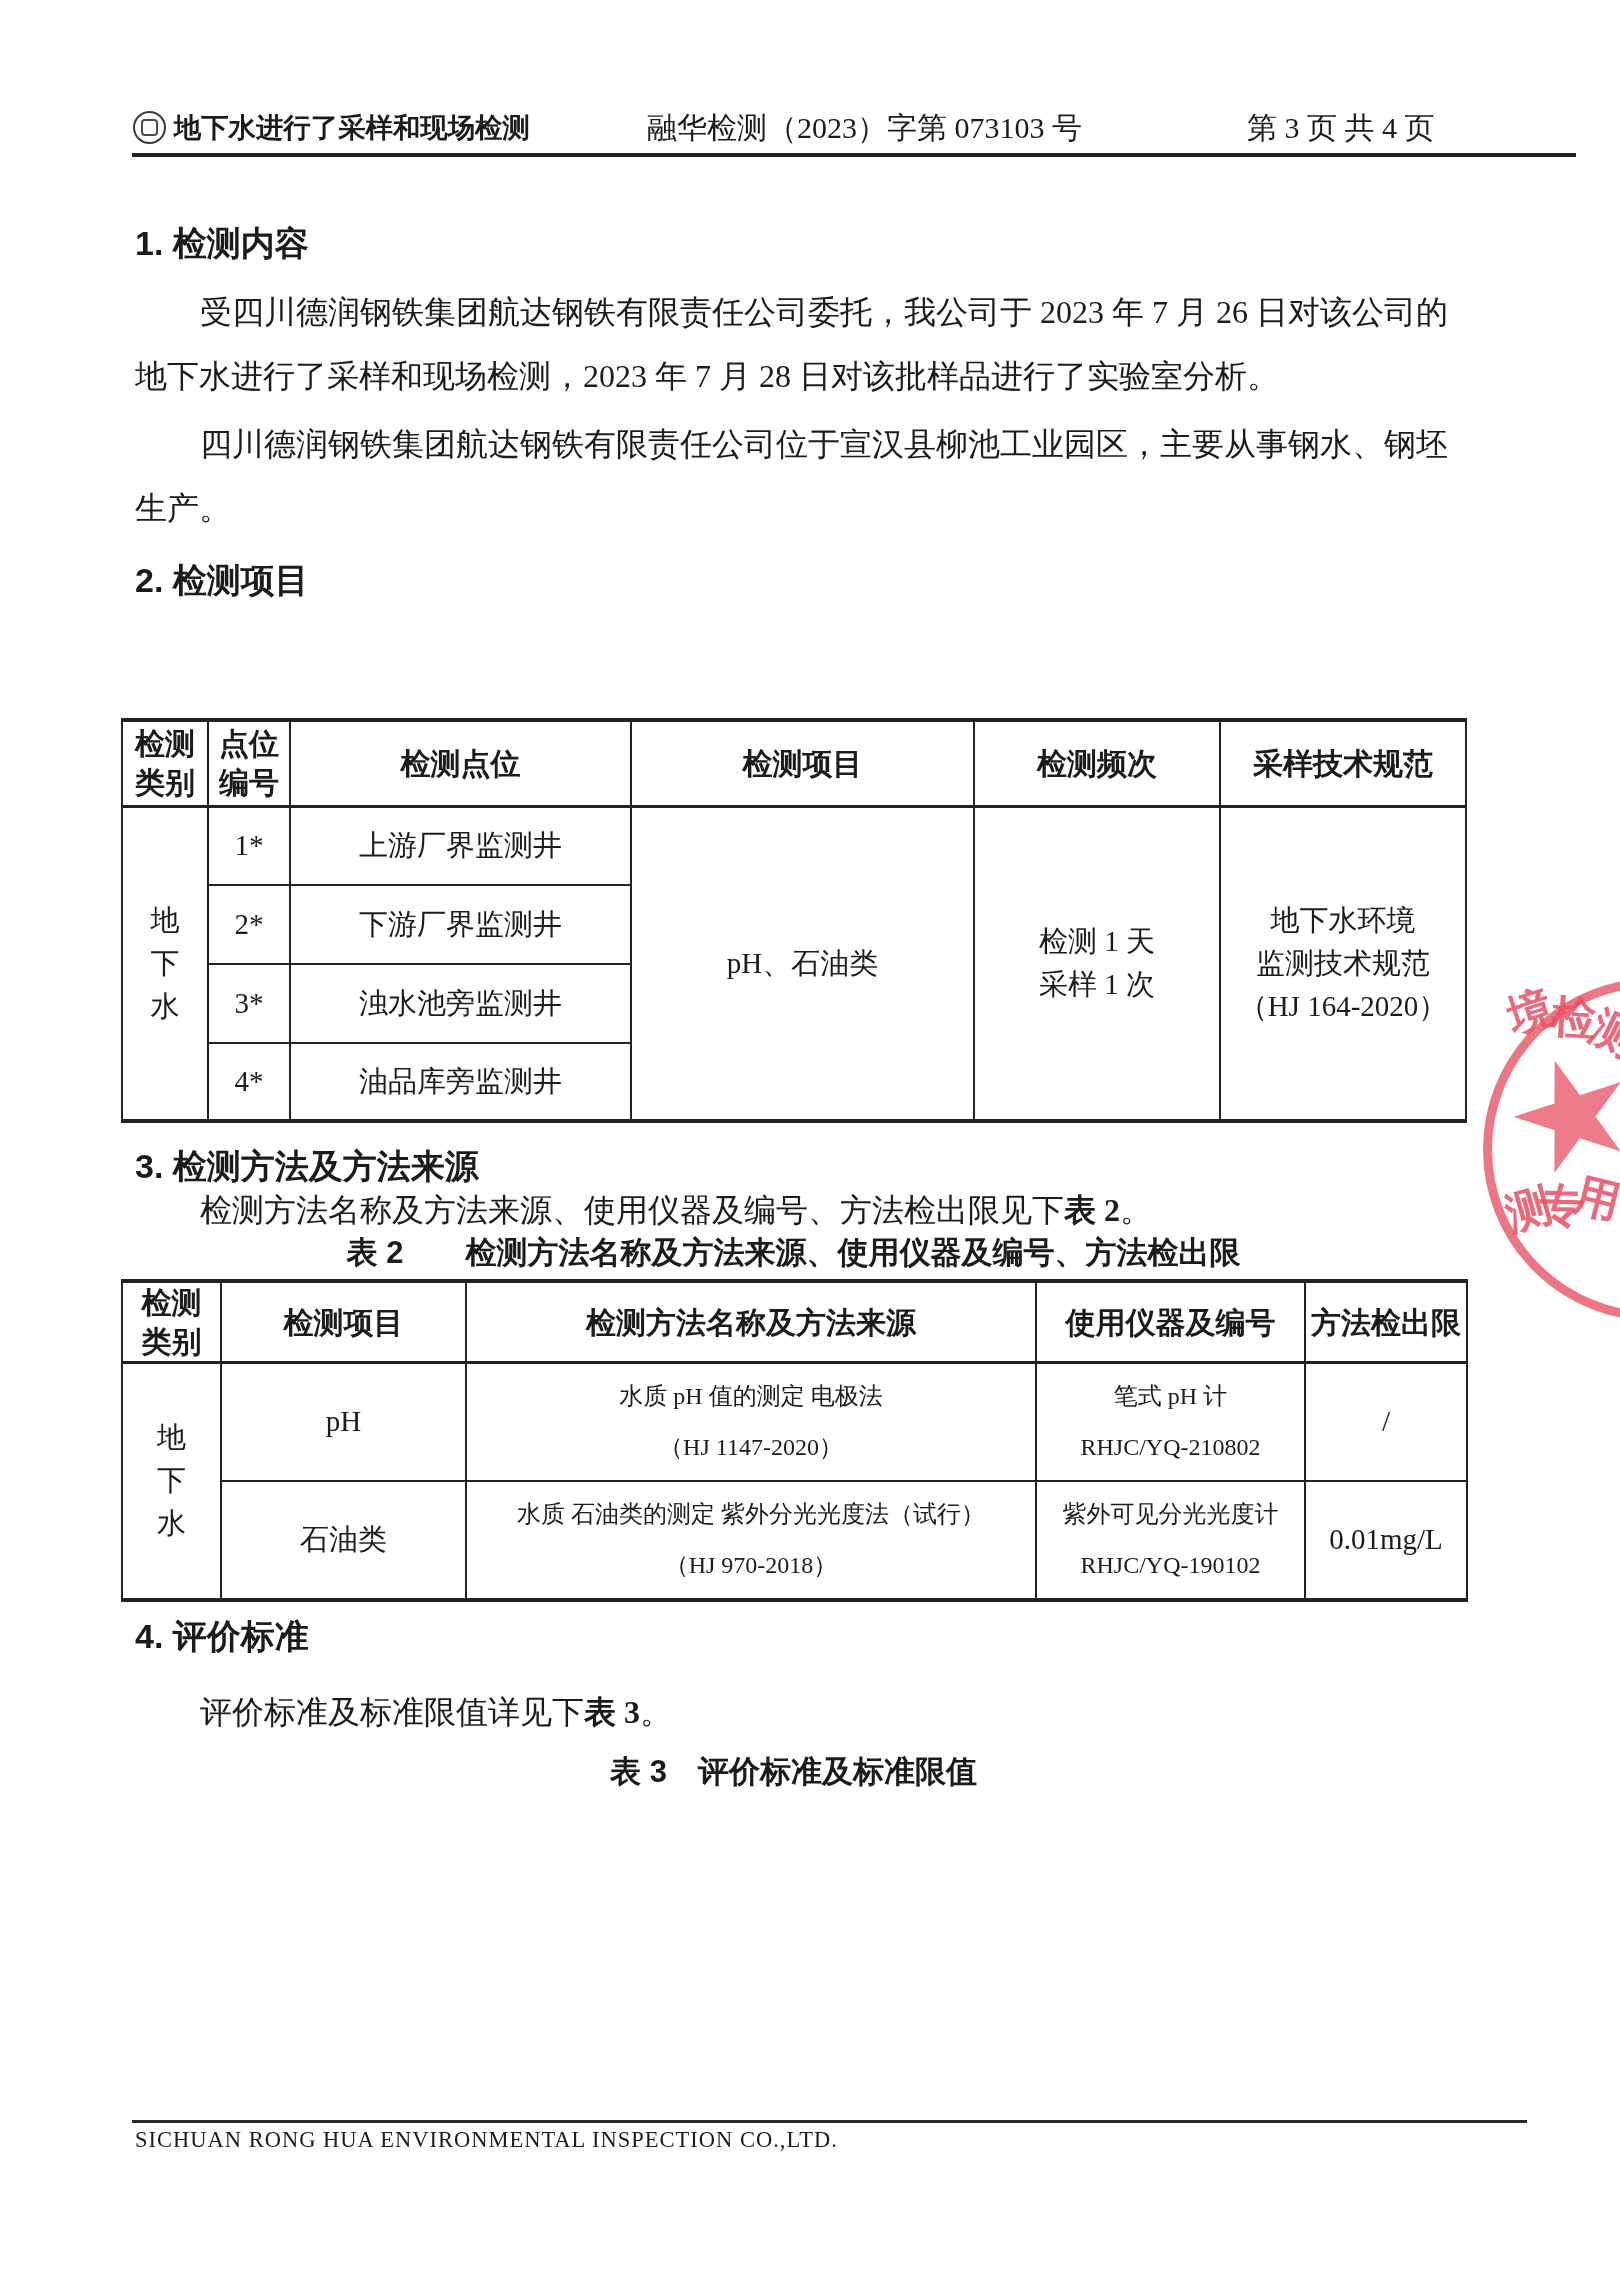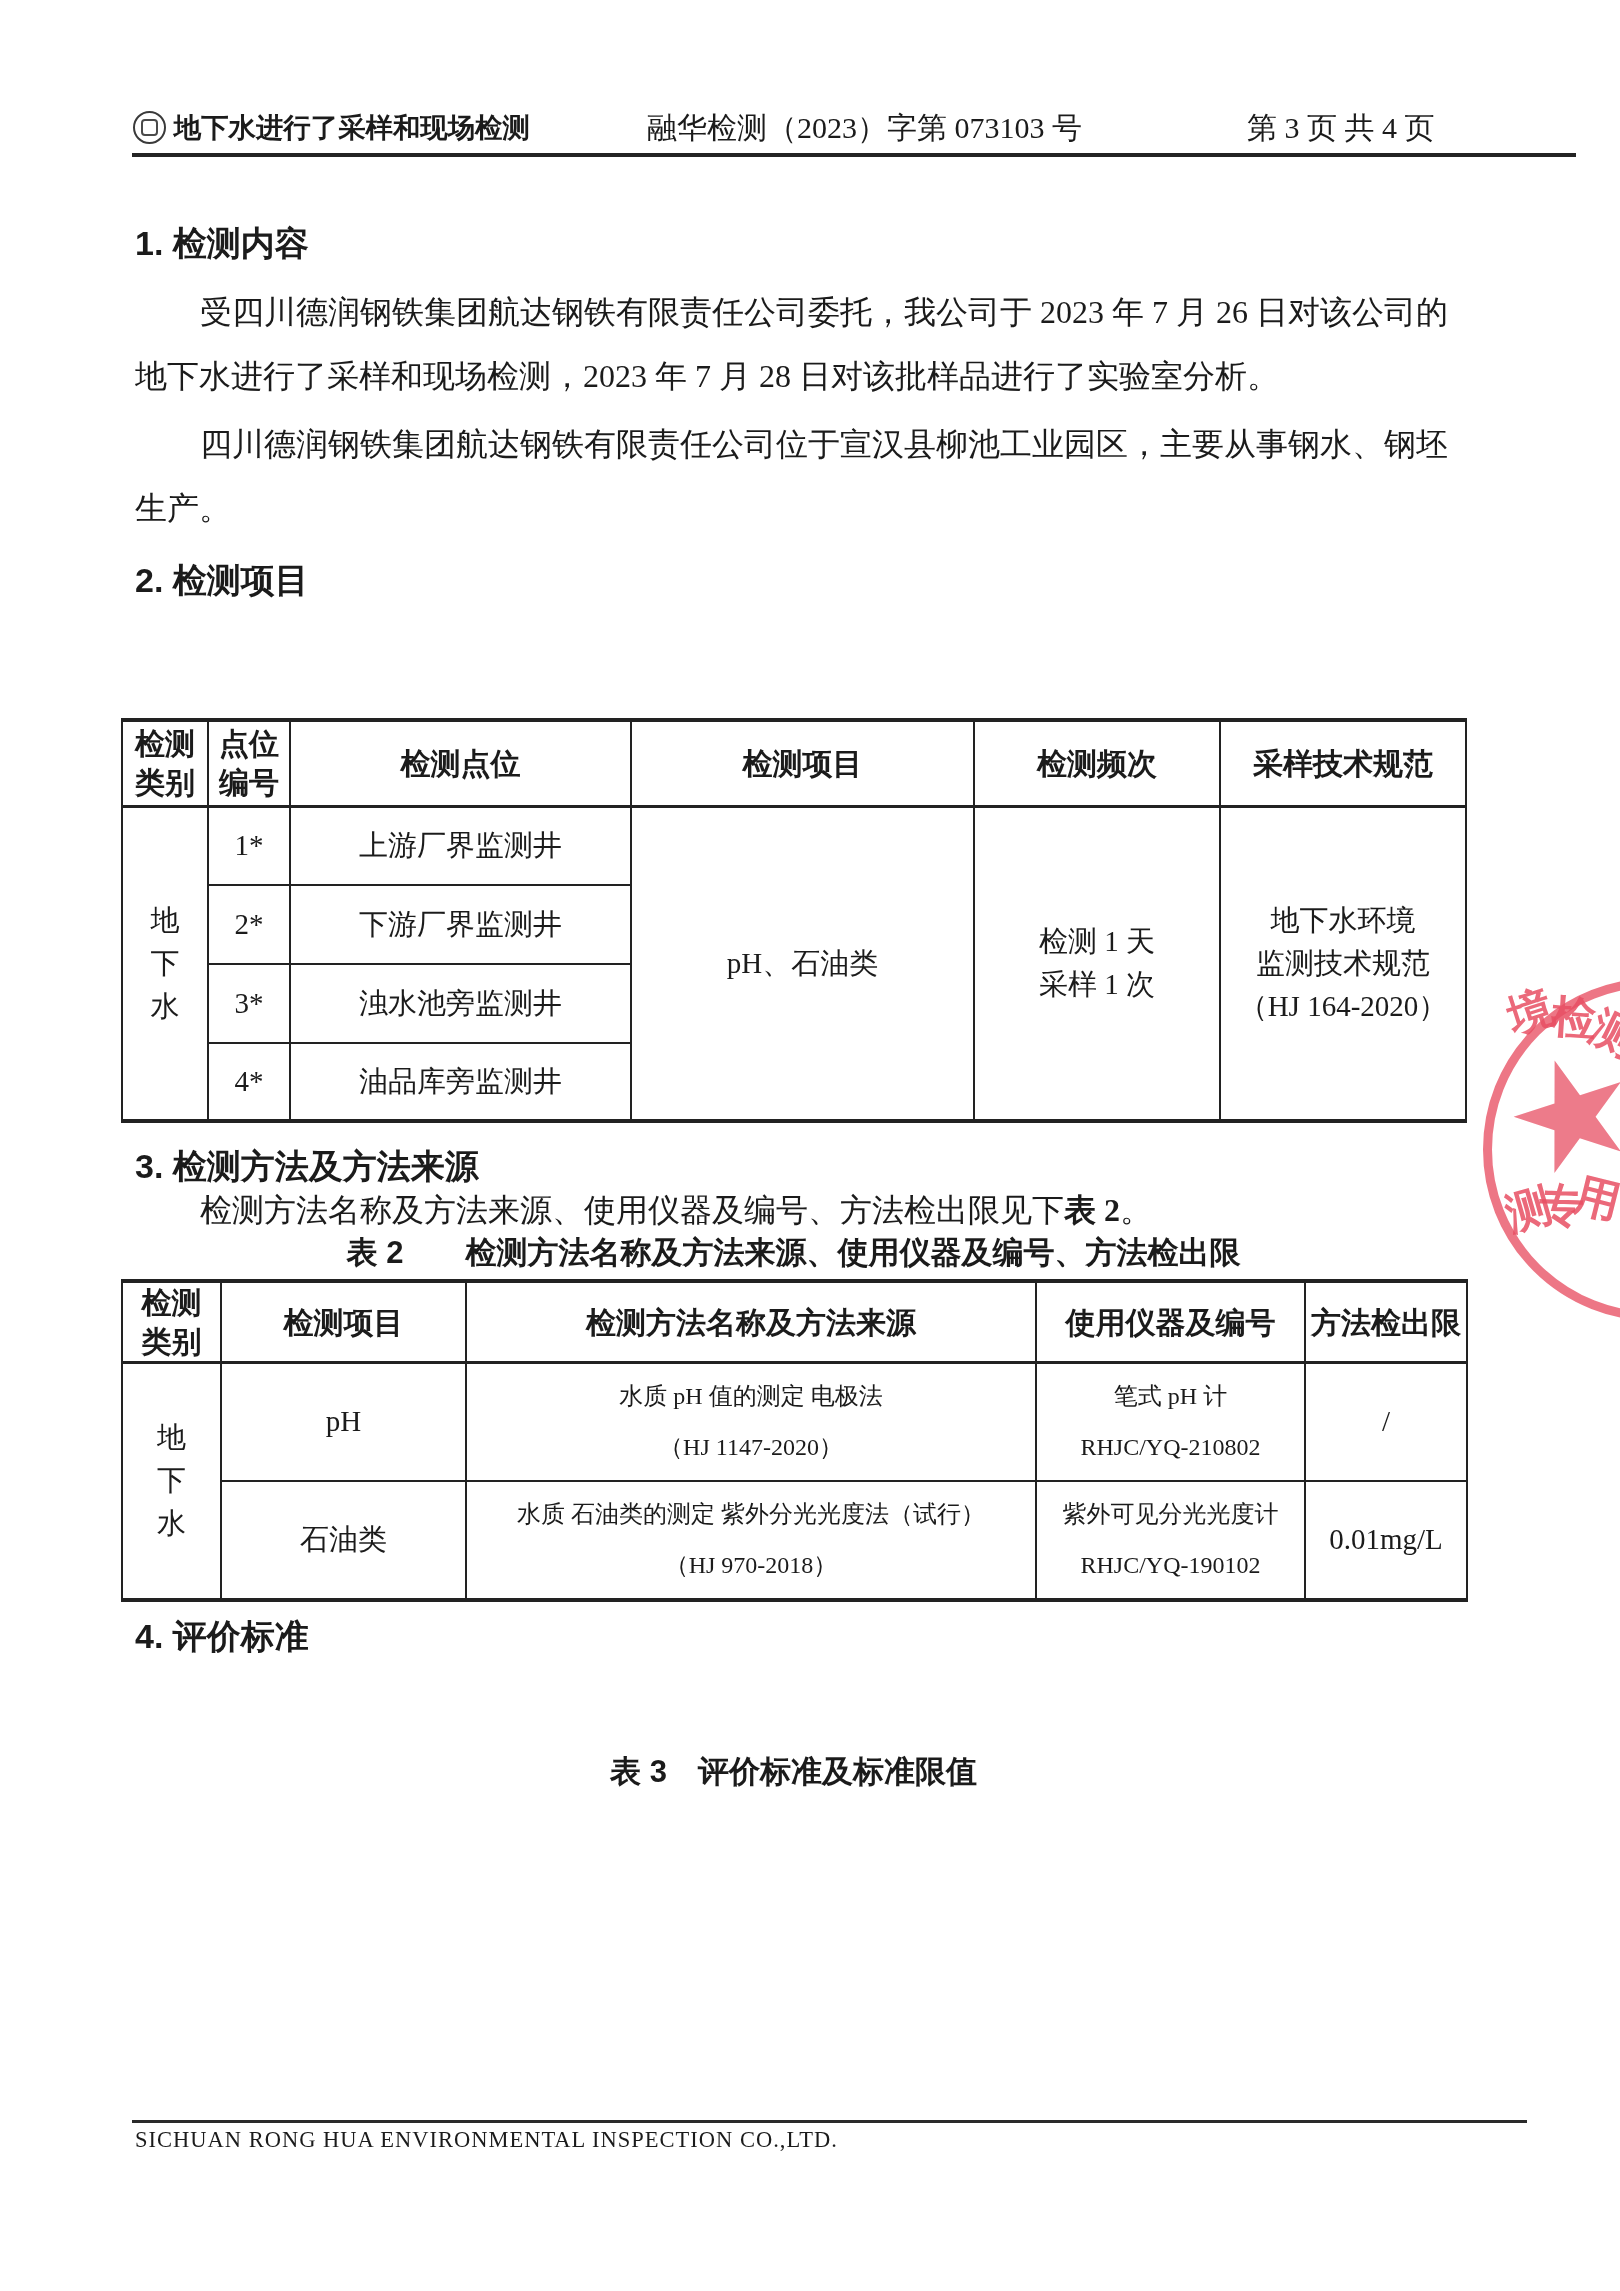--- a/index.html
+++ b/index.html
@@ -174,20 +174,21 @@
       <td class="method">水质  石油类的测定  紫外分光光度法（试行）
 （HJ 970-2018）</td>
       <td class="instr">紫外可见分光光度计
 RHJC/YQ-190102</td>
       <td>0.01mg/L</td>
     </tr>
   </tbody>
     </table>
 
   <div class="abs sec-title t-s4">4. 评价标准</div>
+  <div class="abs intro i4"><span>评价标准及标准限值详见下</span><span class="b">表 3</span><span>。</span></div>
   <div class="abs caption c3">表 3　评价标准及标准限值</div>
 
 
   <div class="abs ftr-rule"></div>
   <div class="abs ftr-text">SICHUAN RONG HUA ENVIRONMENTAL INSPECTION CO.,LTD.</div>
 
   <div class="abs stamp">
     <div class="stamp-circle"></div>
     <div class="stamp-star">★</div>
     <span class="stamp-ch sc1">境</span>

